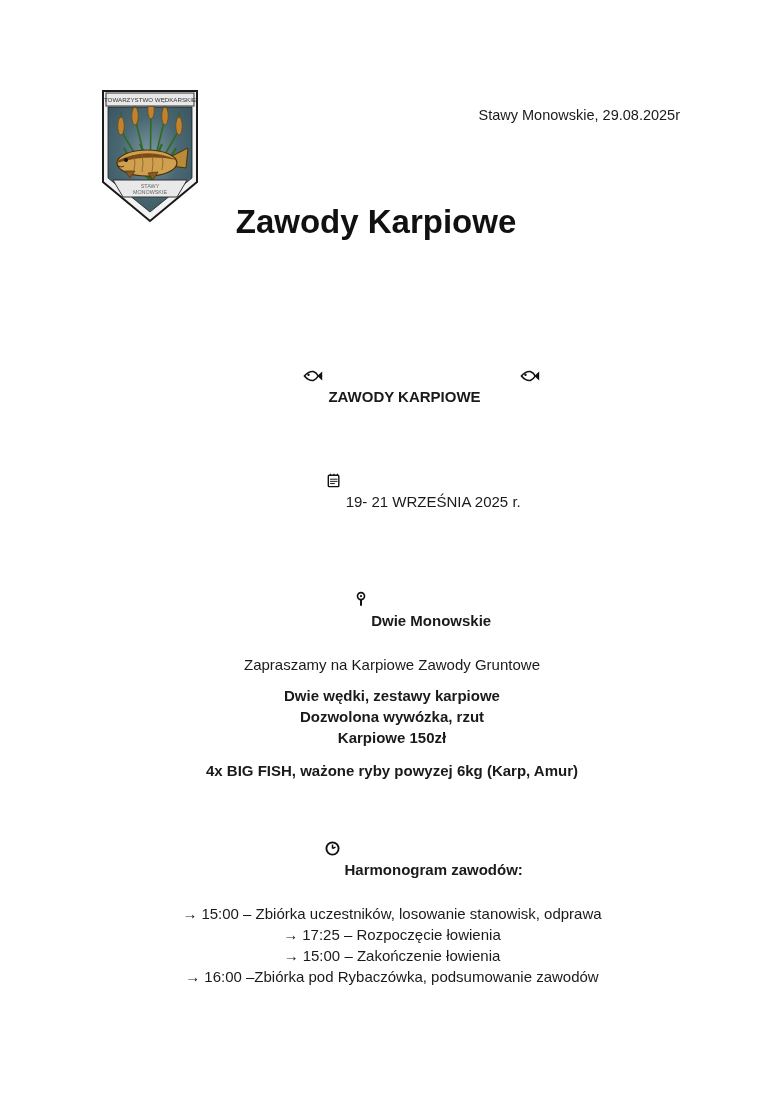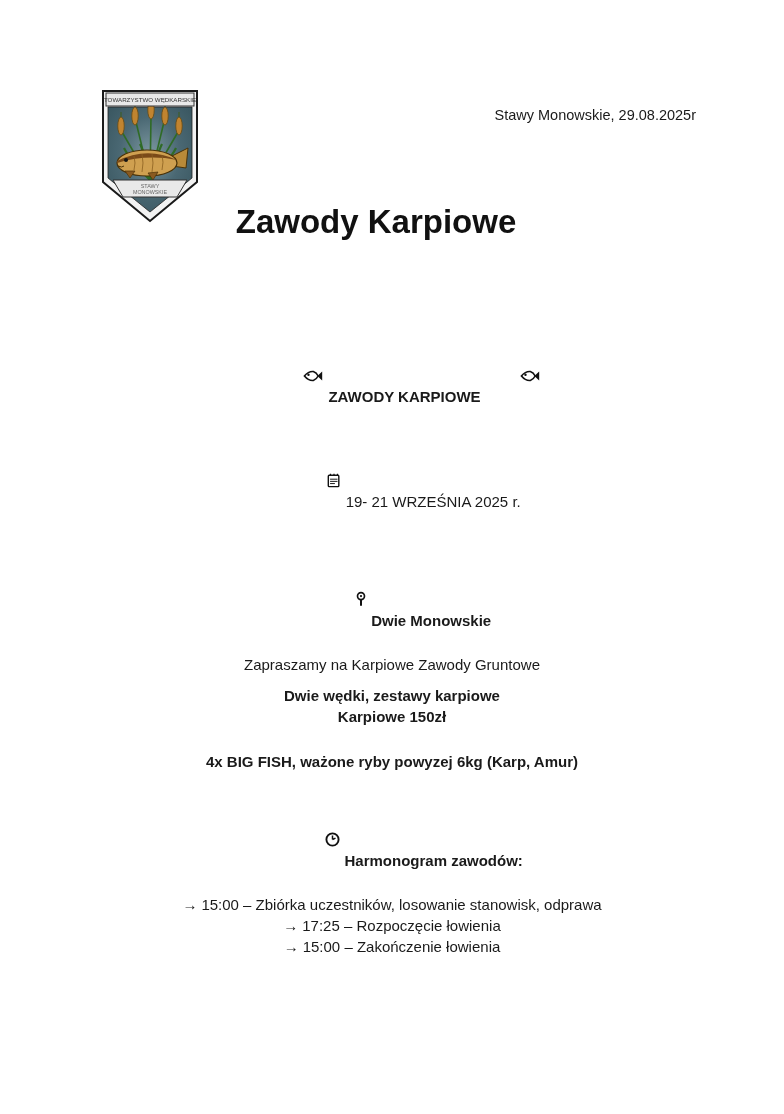--- a/index.html
+++ b/index.html
@@ -1,31 +1,31 @@
 <!DOCTYPE html>
 <html><head>
 <meta charset="utf-8">
 <style>
   html,body { margin:0; padding:0; background:#ffffff; }
   .page {
     position:relative; width:784px; height:1114px; background:#ffffff;
     font-family:"Liberation Sans", sans-serif; color:#1a1a1a; overflow:hidden;
   }
-  .date-line { position:absolute; top:107px; right:88px; font-size:14.5px; }
+  .date-line { position:absolute; top:107px; right:104px; font-size:14.5px; }
   .logo { position:absolute; left:100px; top:88px; width:100px; height:136px; }
   .doc-title {
     position:absolute; top:203px; left:0; width:752px; text-align:center;
     font-size:33px; font-weight:bold; color:#111;
   }
   .content {
     position:absolute; top:325px; left:0; width:784px; text-align:center;
     font-size:15px; line-height:21px;
   }
   .line { white-space:pre-wrap; }
-  .b { font-weight:bold; }.mt14{margin-top:14px}.mt16{margin-top:24px}
+  .b { font-weight:bold; }.mt14{margin-top:14px}.mt16{margin-top:12px}
   .mt17{margin-top:17px}.mt18{margin-top:10px}
   .icn { display:inline-block; vertical-align:-2px; margin:0 5px; }
   .arrow { font-weight:bold; margin-right:4px; }
   svg text { font-family:"Liberation Sans", sans-serif; }
 </style>
 </head>
 <body>
 
 <div class="page">
 
@@ -127,33 +127,35 @@
         <svg width="10" height="16" viewBox="0 0 12 18">
           <circle cx="6" cy="5.5" r="4.2" fill="#fff" stroke="#111" stroke-width="2"></circle>
           <circle cx="6" cy="5.5" r="1.3" fill="#111"></circle>
           <path d="M6,10 L6,17" stroke="#111" stroke-width="2.4"></path>
         </svg>
       </span><span>Dwie Monowskie</span>
     </div>
     <div class="line">Zapraszamy na Karpiowe Zawody Gruntowe</div>
 
     <div class="line b mt18">Dwie wędki, zestawy karpiowe</div>
+    <div class="line b">Dozwolona wywózka, rzut</div>
     <div class="line b">Karpiowe 150zł</div>
 
     <div class="line b mt16">4x BIG FISH, ważone ryby powyzej 6kg (Karp, Amur)</div>
 
     <div class="line b mt17">
       <span class="icn">
         <svg width="15" height="15" viewBox="0 0 16 16">
           <circle cx="8" cy="8" r="6.5" fill="#fff" stroke="#111" stroke-width="2"></circle>
           <path d="M8,8 L8,3.8 M8,8 L11.2,6.6" stroke="#111" stroke-width="1.6"></path>
         </svg>
       </span><span>Harmonogram zawodów:</span>
     </div>
 
 
     <div class="line"><span class="arrow">→</span><span>15:00 – Zbiórka uczestników, losowanie stanowisk, odprawa</span></div>
     <div class="line"><span class="arrow">→</span><span>17:25 – Rozpoczęcie łowienia</span></div>
     <div class="line"><span class="arrow">→</span><span>15:00 – Zakończenie łowienia</span></div>
+    <div class="line"><span class="arrow">→</span><span>16:00 –Zbiórka pod Rybaczówka, podsumowanie zawodów</span></div>
 
   </div>
 
 </div>
 
 </body></html>

